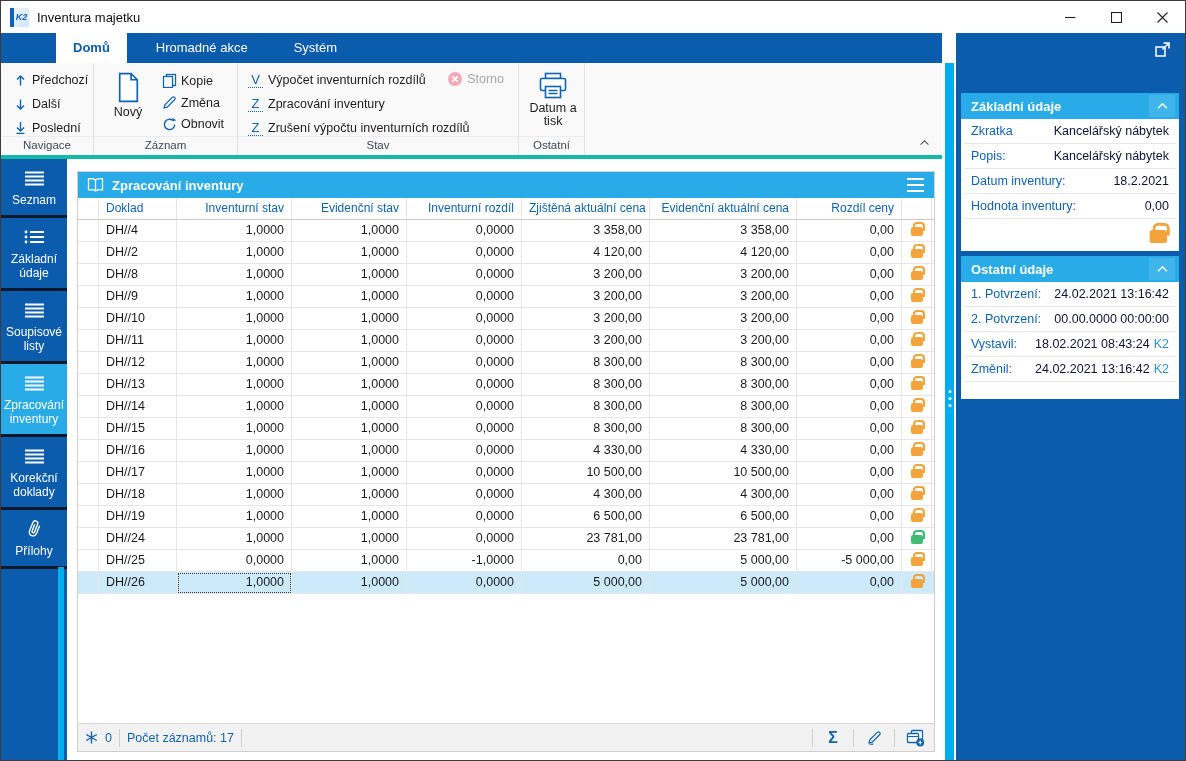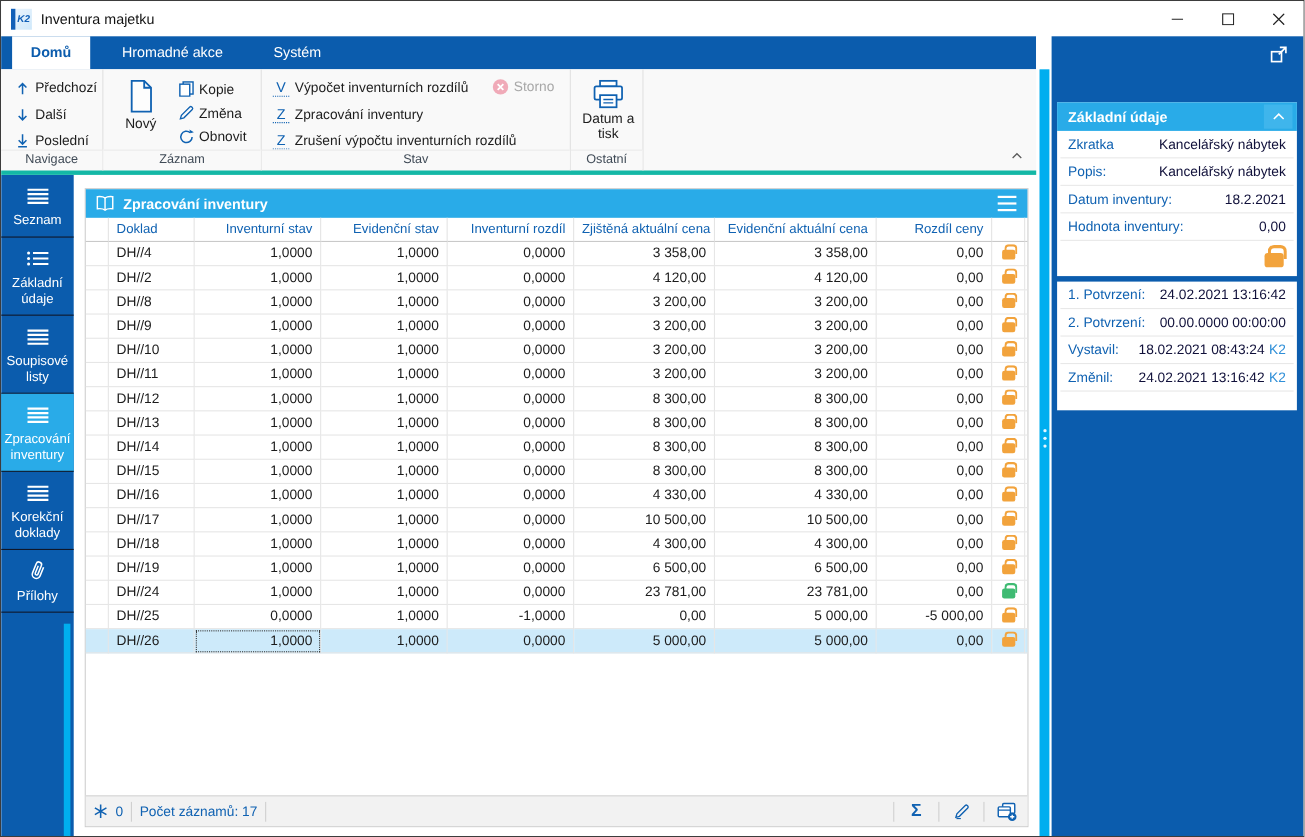--- a/index.html
+++ b/index.html
@@ -21,21 +21,21 @@
   .mid { width:14px; display:flex; flex-direction:column; background:#fff; }
   .mid-top { height:30px; background:#fff; }
   .mid-splitter { flex:1; margin:0 2px 0 3px; background:#00aeef; position:relative; }
   .mid-splitter .dots { position:absolute; top:323px; left:50%; transform:translateX(-50%); }
   .mid-splitter .dots i { display:block; width:3px; height:3px; border-radius:50%; background:#e8f7ff; margin:4px 0; }
   .right-region { flex:1; background:#0b5cad; position:relative; padding-top:30px; }
 
   
   .tabband { height:30px; background:#0b5cad; display:flex; align-items:stretch; padding-left:10px; }
   .tab { color:#fff; font-size:13px; line-height:30px; padding:0 17px; margin-right:12px; cursor:default; }
-  .tab.active { background:#fff; color:#0b5cad; font-weight:bold; }
+  .tab.active { background:#fff; color:#0b5cad; font-weight:bold;margin-left:45px; }
 
   
   .ribbon { height:96px; background:#f9f9f9; border-bottom:4px solid #14b8a6; display:flex; position:relative; }
   .rgroup { position:relative; border-right:1px solid #e2e2e2; padding:5px 6px 20px 6px; }
   .rgroup-label { position:absolute; left:0; right:0; bottom:1px; height:18px; line-height:17px; text-align:center; font-size:11.5px; color:#3f4a56; border-top:1px solid #ececec; background:#f9f9f9; }
   .g-navigace { width:93px; }
   .g-zaznam  { width:144px; display:flex; }
   .g-stav    { width:281px; }
   .g-ostatni { width:66px; }
   .rrow { display:flex; align-items:center; height:24px; padding:0 4px; font-size:12.5px; color:#1d1d1d; white-space:nowrap; cursor:default; }
@@ -46,21 +46,21 @@
   .letter { display:inline-block; width:15px; margin-right:5px; color:#1062b2; font-size:13px; border-bottom:1px dotted #1062b2; text-align:center; line-height:15px; flex:0 0 auto; }
   .storno { position:absolute; top:8px; right:14px; display:flex; align-items:center; font-size:12.5px; color:#a8a8a8;text-align:center; }
   .storno .ric { margin-right:4px; display:flex; }
   .ribbon-collapse { position:absolute; right:12px; bottom:5px; }
 
   
   .workspace { flex:1; display:flex; background:#fff; overflow:hidden; }
 
   
   .sidebar { width:66px; background:#0b5cad; position:relative; flex:0 0 auto; }
-  .side-item { width:100%; text-align:center; color:#fff; font-size:12px; line-height:14px; padding:9px 2px 8px; border-bottom:1px solid #0f172a; cursor:pointer; }
+  .side-item { width:100%; text-align:center; color:#fff; font-size:12px; line-height:14px; padding:9px 2px 8px; border-bottom:3px solid #0f172a; cursor:pointer; }
   .side-item .sic { height:20px; display:flex; align-items:center; justify-content:center; margin-bottom:5px; }
   .side-item.active { background:#29abe8; }
   .side-cyan-strip { position:absolute; right:3px; width:6px; top:408px; bottom:0; background:#00aeef; }
 
   
   .main { flex:1; padding:12px 7px 8px 10px; }
   .panel { height:100%; border:1px solid #cfcfcf; display:flex; flex-direction:column; background:#fff; }
   .panel-titlebar { height:26px; background:#29abe8; display:flex; align-items:center; padding:0 6px 0 8px; flex:0 0 auto; }
   .panel-title { color:#fff; font-weight:bold; font-size:13px; margin-left:7px; }
   .panel-menu { margin-left:auto; width:26px; display:flex; flex-direction:column; align-items:center; cursor:pointer; }
@@ -633,20 +633,28 @@
               <span class="f-label">Hodnota inventury:</span>
               <span><span class="f-value">0,00</span></span>
             </div>
           </div>
         <div class="lock-row">
             <span class="lock orange big"></span>
           </div>
       </div>
 
       <div class="card">
+        <div class="card-header">
+          <span>Ostatní údaje</span>
+          <span class="card-chev">
+              <svg width="13" height="8" viewBox="0 0 14 9">
+                <path d="M2 7l5-5 5 5" fill="none" stroke="#fff" stroke-width="1.6"></path>
+              </svg>
+            </span>
+        </div>
         <div id="fields-ostatni" style="padding-bottom:17px;">
             <div class="field-row">
               <span class="f-label">1. Potvrzení:</span>
               <span><span class="f-value">24.02.2021 13:16:42</span></span>
             </div>
             <div class="field-row">
               <span class="f-label">2. Potvrzení:</span>
               <span><span class="f-value">00.00.0000 00:00:00</span></span>
             </div>
             <div class="field-row">

